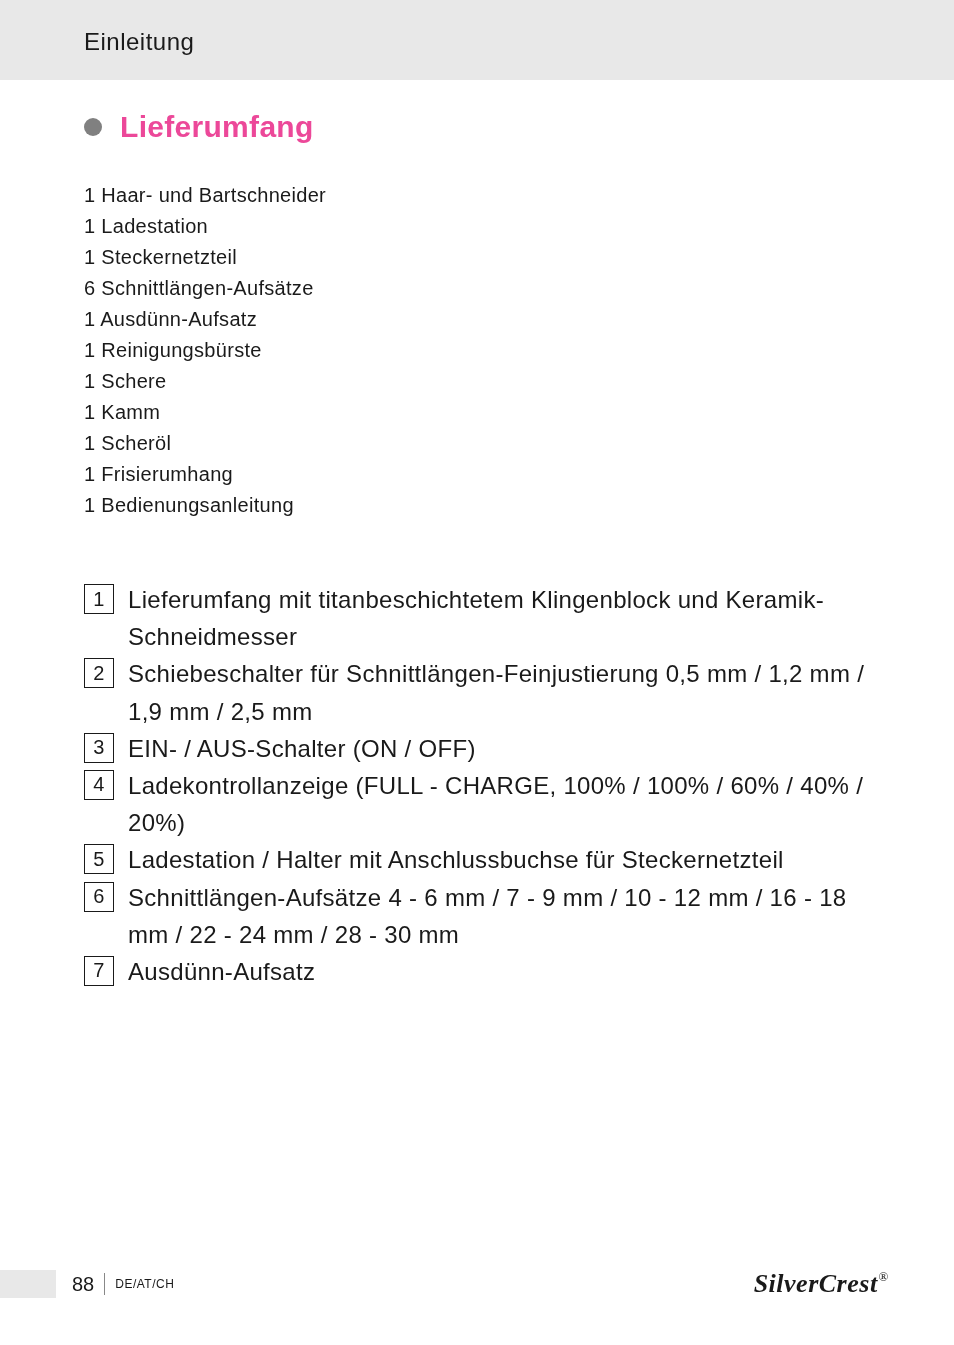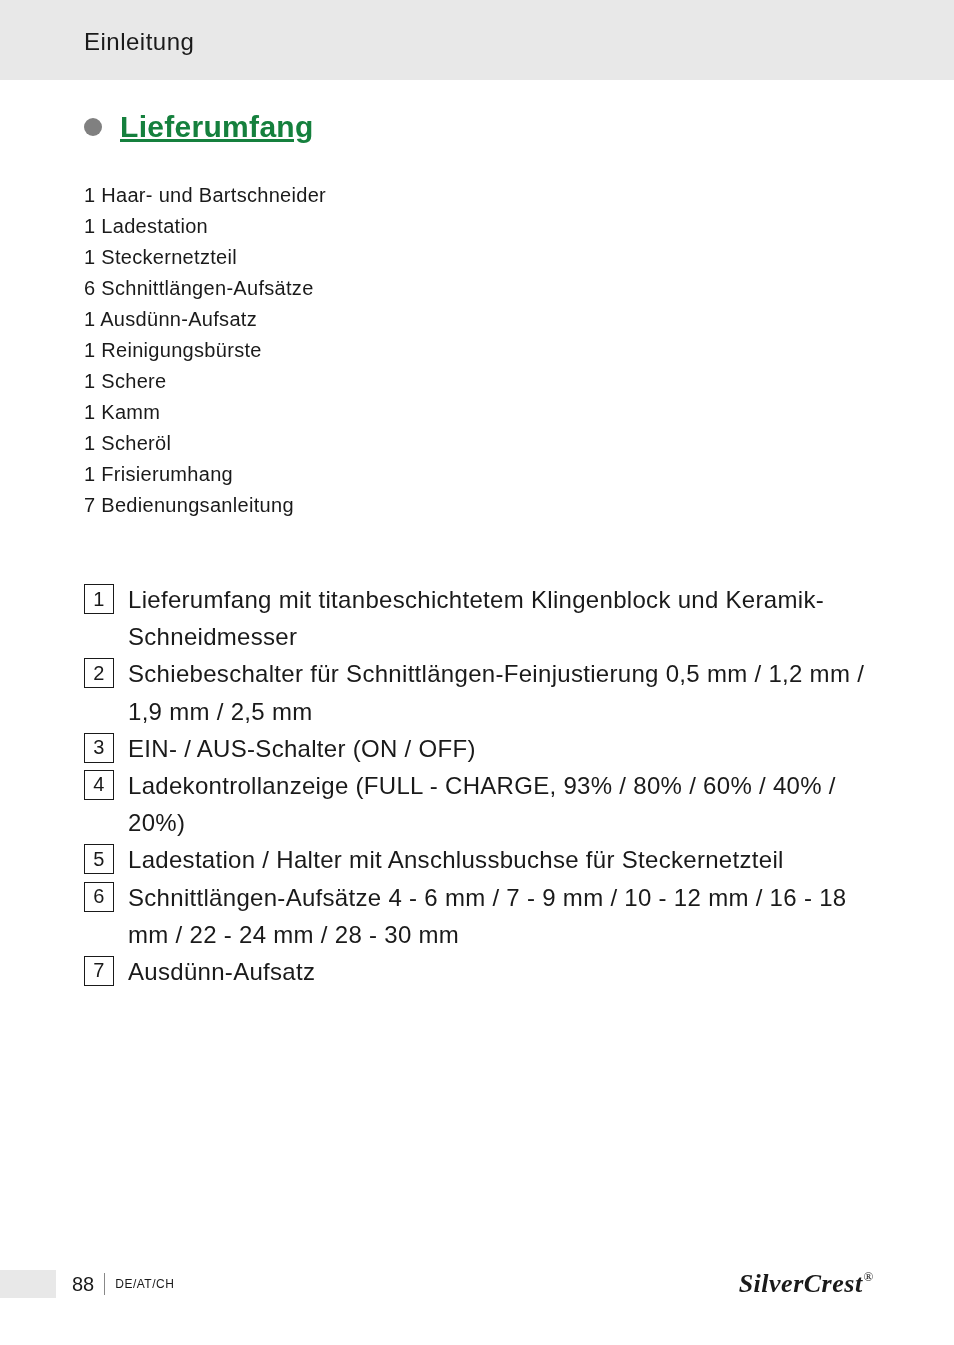--- a/index.html
+++ b/index.html
@@ -36,23 +36,22 @@
     .bullet-icon {
       width: 18px;
       height: 18px;
       border-radius: 50%;
       background: #808080;
       flex-shrink: 0;
     }
     .section-title {
       font-size: 30px;
       font-weight: 700;
-      color: #15803d;
+      color: #ec4899;
       letter-spacing: 0.3px;
-      text-decoration: underline;
     }
     .delivery-list {
       list-style: none;
       margin-bottom: 60px;
       padding-left: 0;
     }
     .delivery-list li {
       font-size: 20px;
       font-weight: 300;
       line-height: 1.55;
@@ -83,21 +82,21 @@
       margin-top: 3px;
       flex-shrink: 0;
     }
     .parts-text {
       flex: 1;
     }
     .footer {
       position: absolute;
       bottom: 46px;
       left: 0;
-      right: 16px;
+      right: 1px;
       display: flex;
       align-items: center;
       justify-content: space-between;
       padding: 0 64px 0 0;
     }
     .footer-left {
       display: flex;
       align-items: center;
     }
     .page-tab {
@@ -155,40 +154,40 @@
     <li>1 Haar- und Bartschneider</li>
     <li>1 Ladestation</li>
     <li>1 Steckernetzteil</li>
     <li>6 Schnittlängen-Aufsätze</li>
     <li>1 Ausdünn-Aufsatz</li>
     <li>1 Reinigungsbürste</li>
     <li>1 Schere</li>
     <li>1 Kamm</li>
     <li>1 Scheröl</li>
     <li>1 Frisierumhang</li>
-    <li>7 Bedienungsanleitung</li>
+    <li>1 Bedienungsanleitung</li>
   </ul>
 
 
   <ul class="parts-list">
     <li class="parts-item">
       <span class="num-box">1</span>
       <span class="parts-text">Lieferumfang mit titanbeschichtetem Klingenblock und Keramik-Schneidmesser</span>
     </li>
     <li class="parts-item">
       <span class="num-box">2</span>
       <span class="parts-text">Schiebeschalter für Schnittlängen-Feinjustierung 0,5 mm / 1,2 mm / 1,9 mm / 2,5 mm</span>
     </li>
     <li class="parts-item">
       <span class="num-box">3</span>
       <span class="parts-text">EIN- / AUS-Schalter (ON / OFF)</span>
     </li>
     <li class="parts-item">
       <span class="num-box">4</span>
-      <span class="parts-text">Ladekontrollanzeige (FULL - CHARGE, 93% / 80% / 60% / 40% / 20%)</span>
+      <span class="parts-text">Ladekontrollanzeige (FULL - CHARGE, 100% / 100% / 60% / 40% / 20%)</span>
     </li>
     <li class="parts-item">
       <span class="num-box">5</span>
       <span class="parts-text">Ladestation / Halter mit Anschlussbuchse für Steckernetzteil</span>
     </li>
     <li class="parts-item">
       <span class="num-box">6</span>
       <span class="parts-text">Schnittlängen-Aufsätze 4 - 6 mm / 7 - 9 mm / 10 - 12 mm / 16 - 18 mm / 22 - 24 mm / 28 - 30 mm</span>
     </li>
     <li class="parts-item">

